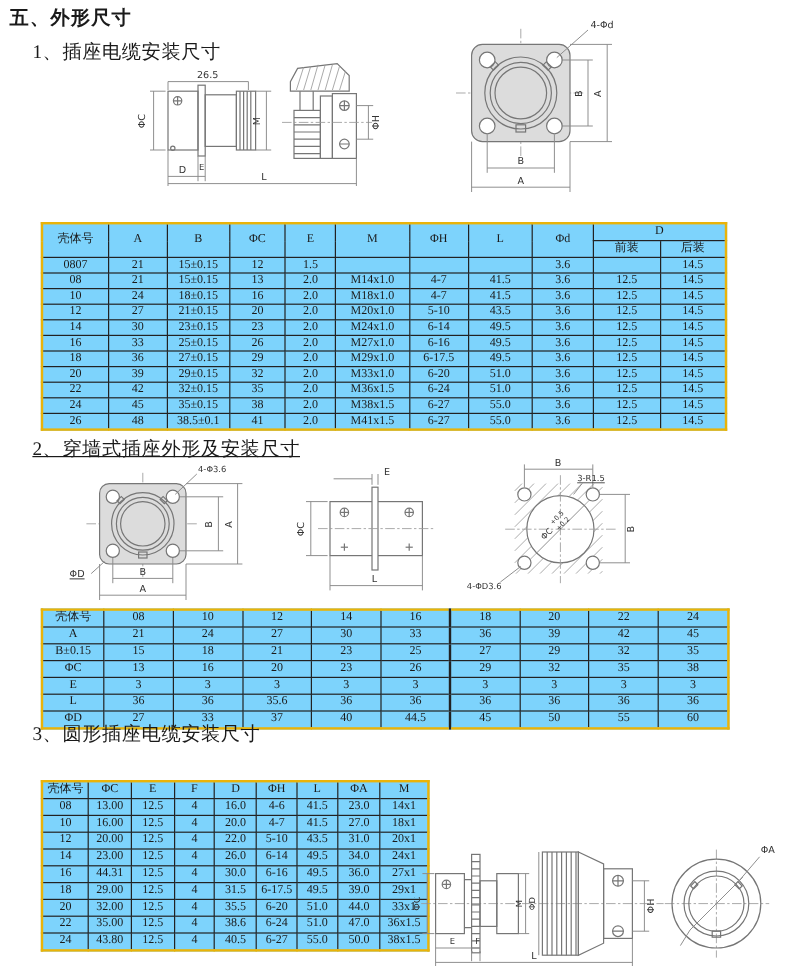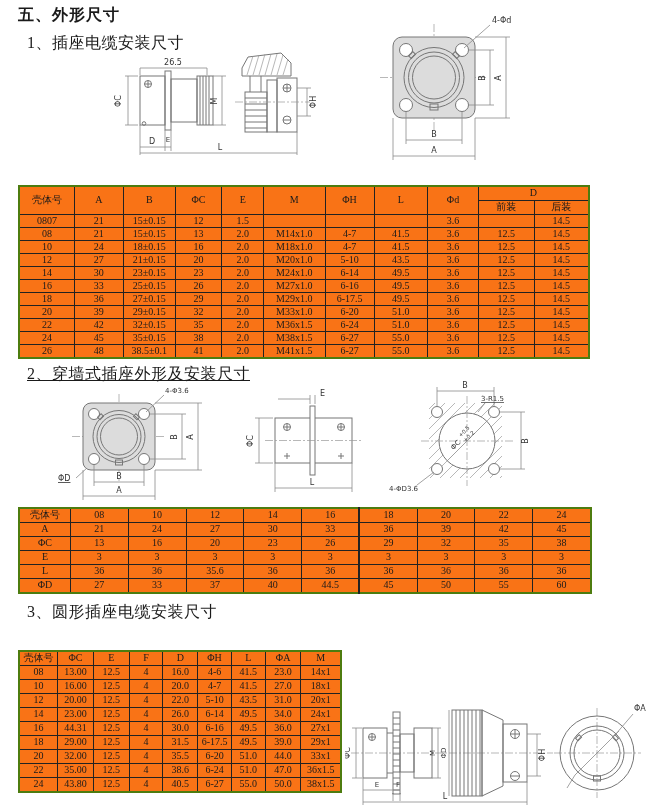--- a/index.html
+++ b/index.html
@@ -5,22 +5,23 @@
   html,body{margin:0;padding:0;}
   body{
     width:670px;height:808px;background:#ffffff;position:relative;
     font-family:"Liberation Serif","DejaVu Serif",serif;color:#1a1a1a;
     overflow:hidden;
   }
   .abs{position:absolute;}
   .doc-title{font-size:16px;font-weight:bold;letter-spacing:1px;}
   .sec-heading{font-size:16px;letter-spacing:0.5px;}
   table.dim-table{
-    border-collapse:collapse;table-layout:fixed;background:#f97316;
-    border:2px solid #4d7c0f;
+    border-collapse:collapse;table-layout:fixed;background:#7dd3fc;
+    border:2px solid #eab308;
+    margin-left:16px;
   }
   table.dim-table th, table.dim-table td{
     border:1px solid #222;text-align:center;vertical-align:middle;
     padding:0;font-weight:normal;line-height:1.05;
     font-family:"Liberation Serif","DejaVu Serif",serif;
     white-space:nowrap;overflow:hidden;
   }
   #table1{width:572px;font-size:10px;}
   #table1 th{height:13px;font-size:10px;}
   #table1 td{height:12px;}
@@ -41,21 +42,21 @@
   .geofill{fill:#dcdcdc;stroke:#767676;stroke-width:1;}
   .whitef{fill:#ffffff;stroke:#767676;stroke-width:1;}
   .dim{stroke:#8a8a8a;stroke-width:0.8;fill:none;}
   .cl{stroke:#9a9a9a;stroke-width:0.7;fill:none;stroke-dasharray:8 2 2 2;}
   .hatch{stroke:#9a9a9a;stroke-width:0.7;}
   .uline{text-decoration:underline;}
 </style>
 </head>
 <body>
 
-<div class="abs doc-title" style="left:18px;top:5px;">五、外形尺寸</div>
+<div class="abs doc-title" style="left:8px;top:5px;">五、外形尺寸</div>
 
 <div class="abs sec-heading" style="left:27px;top:33px;">1、插座电缆安装尺寸</div>
 
 <svg class="abs" style="left:95px;top:48px;" width="230" height="115" viewBox="0 0 230 115">
 
   <line class="dim" x1="45" y1="20" x2="112" y2="20"></line>
   <line class="dim" x1="45" y1="20" x2="45" y2="27"></line>
   <line class="dim" x1="112" y1="20" x2="112" y2="27"></line>
   <text class="t8" x="78" y="17" text-anchor="middle">26.5</text>
 
@@ -495,20 +496,32 @@
         <td>24</td>
         <td>27</td>
         <td>30</td>
         <td>33</td>
         <td>36</td>
         <td>39</td>
         <td>42</td>
         <td>45</td>
       </tr>
       <tr>
+        <td>B±0.15</td>
+        <td>15</td>
+        <td>18</td>
+        <td>21</td>
+        <td>23</td>
+        <td>25</td>
+        <td>27</td>
+        <td>29</td>
+        <td>32</td>
+        <td>35</td>
+      </tr>
+      <tr>
         <td>ΦC</td>
         <td>13</td>
         <td>16</td>
         <td>20</td>
         <td>23</td>
         <td>26</td>
         <td>29</td>
         <td>32</td>
         <td>35</td>
         <td>38</td>

